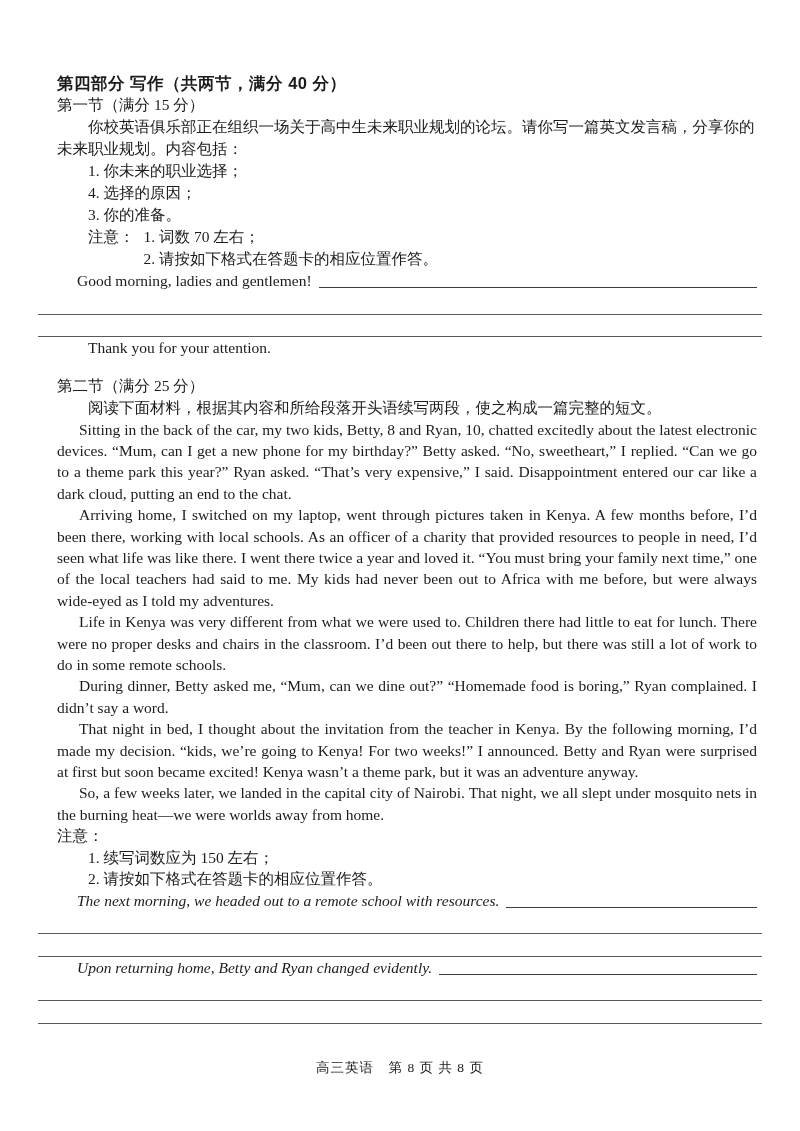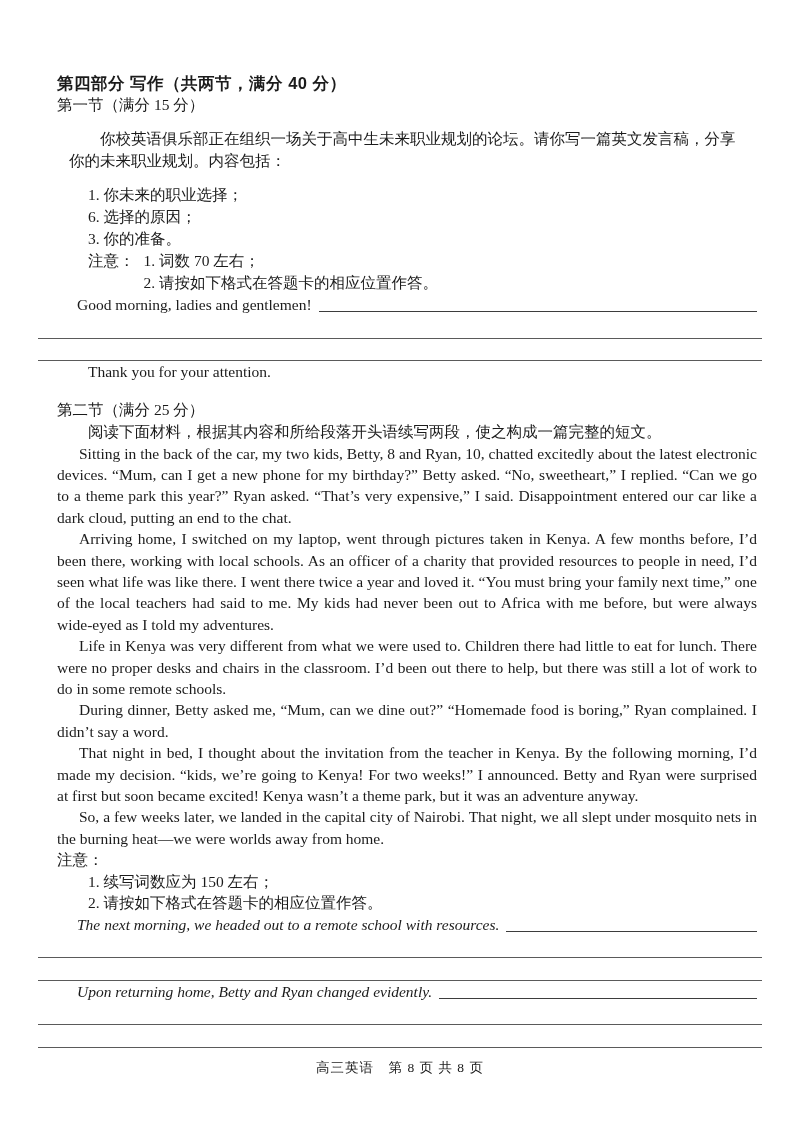--- a/index.html
+++ b/index.html
@@ -22,21 +22,21 @@
     line-height: 22px;
     letter-spacing: 0.5px;
   }
   .sec-title {
     font-size: 15.5px;
     line-height: 22px;
   }
   .cn, .en { font-size: 15.5px; }
   .cn { line-height: 22px; }
 
-  p.para { margin: 12px; text-indent: 31px; line-height: 22px; }
+  p.para { margin: 0; text-indent: 31px; line-height: 22px; }
   .point { padding-left: 31px; line-height: 22px; }
 
   .notes-row { display: flex; align-items: flex-start; }
   .notes-row .notes-label { padding-left: 31px; white-space: nowrap; }
   .notes-items { margin-left: 9px; }
   .notes-items div { line-height: 22px; }
 
   .essay-title { text-align: center; line-height: 22px; }
 
   .write-row { display: flex; line-height: 22px; padding-left: 20px; }
@@ -86,21 +86,21 @@
 <div class="page">
   <div class="content">
 
     <h1 class="part-heading">第四部分 写作（共两节，满分 40 分）</h1>
 
     <div class="sec-title">第一节（满分 15 分）</div>
 
     <p class="cn para">你校英语俱乐部正在组织一场关于高中生未来职业规划的论坛。请你写一篇英文发言稿，分享你的未来职业规划。内容包括：</p>
 
     <div class="cn point">1. 你未来的职业选择；</div>
-    <div class="cn point">6. 选择的原因；</div>
+    <div class="cn point">4. 选择的原因；</div>
     <div class="cn point">3. 你的准备。</div>
 
     <div class="notes-row">
       <span class="cn notes-label">注意：</span>
       <div class="notes-items">
         <div class="cn">1. 词数 70 左右；</div>
         <div class="cn">2. 请按如下格式在答题卡的相应位置作答。</div>
       </div>
     </div>
 

